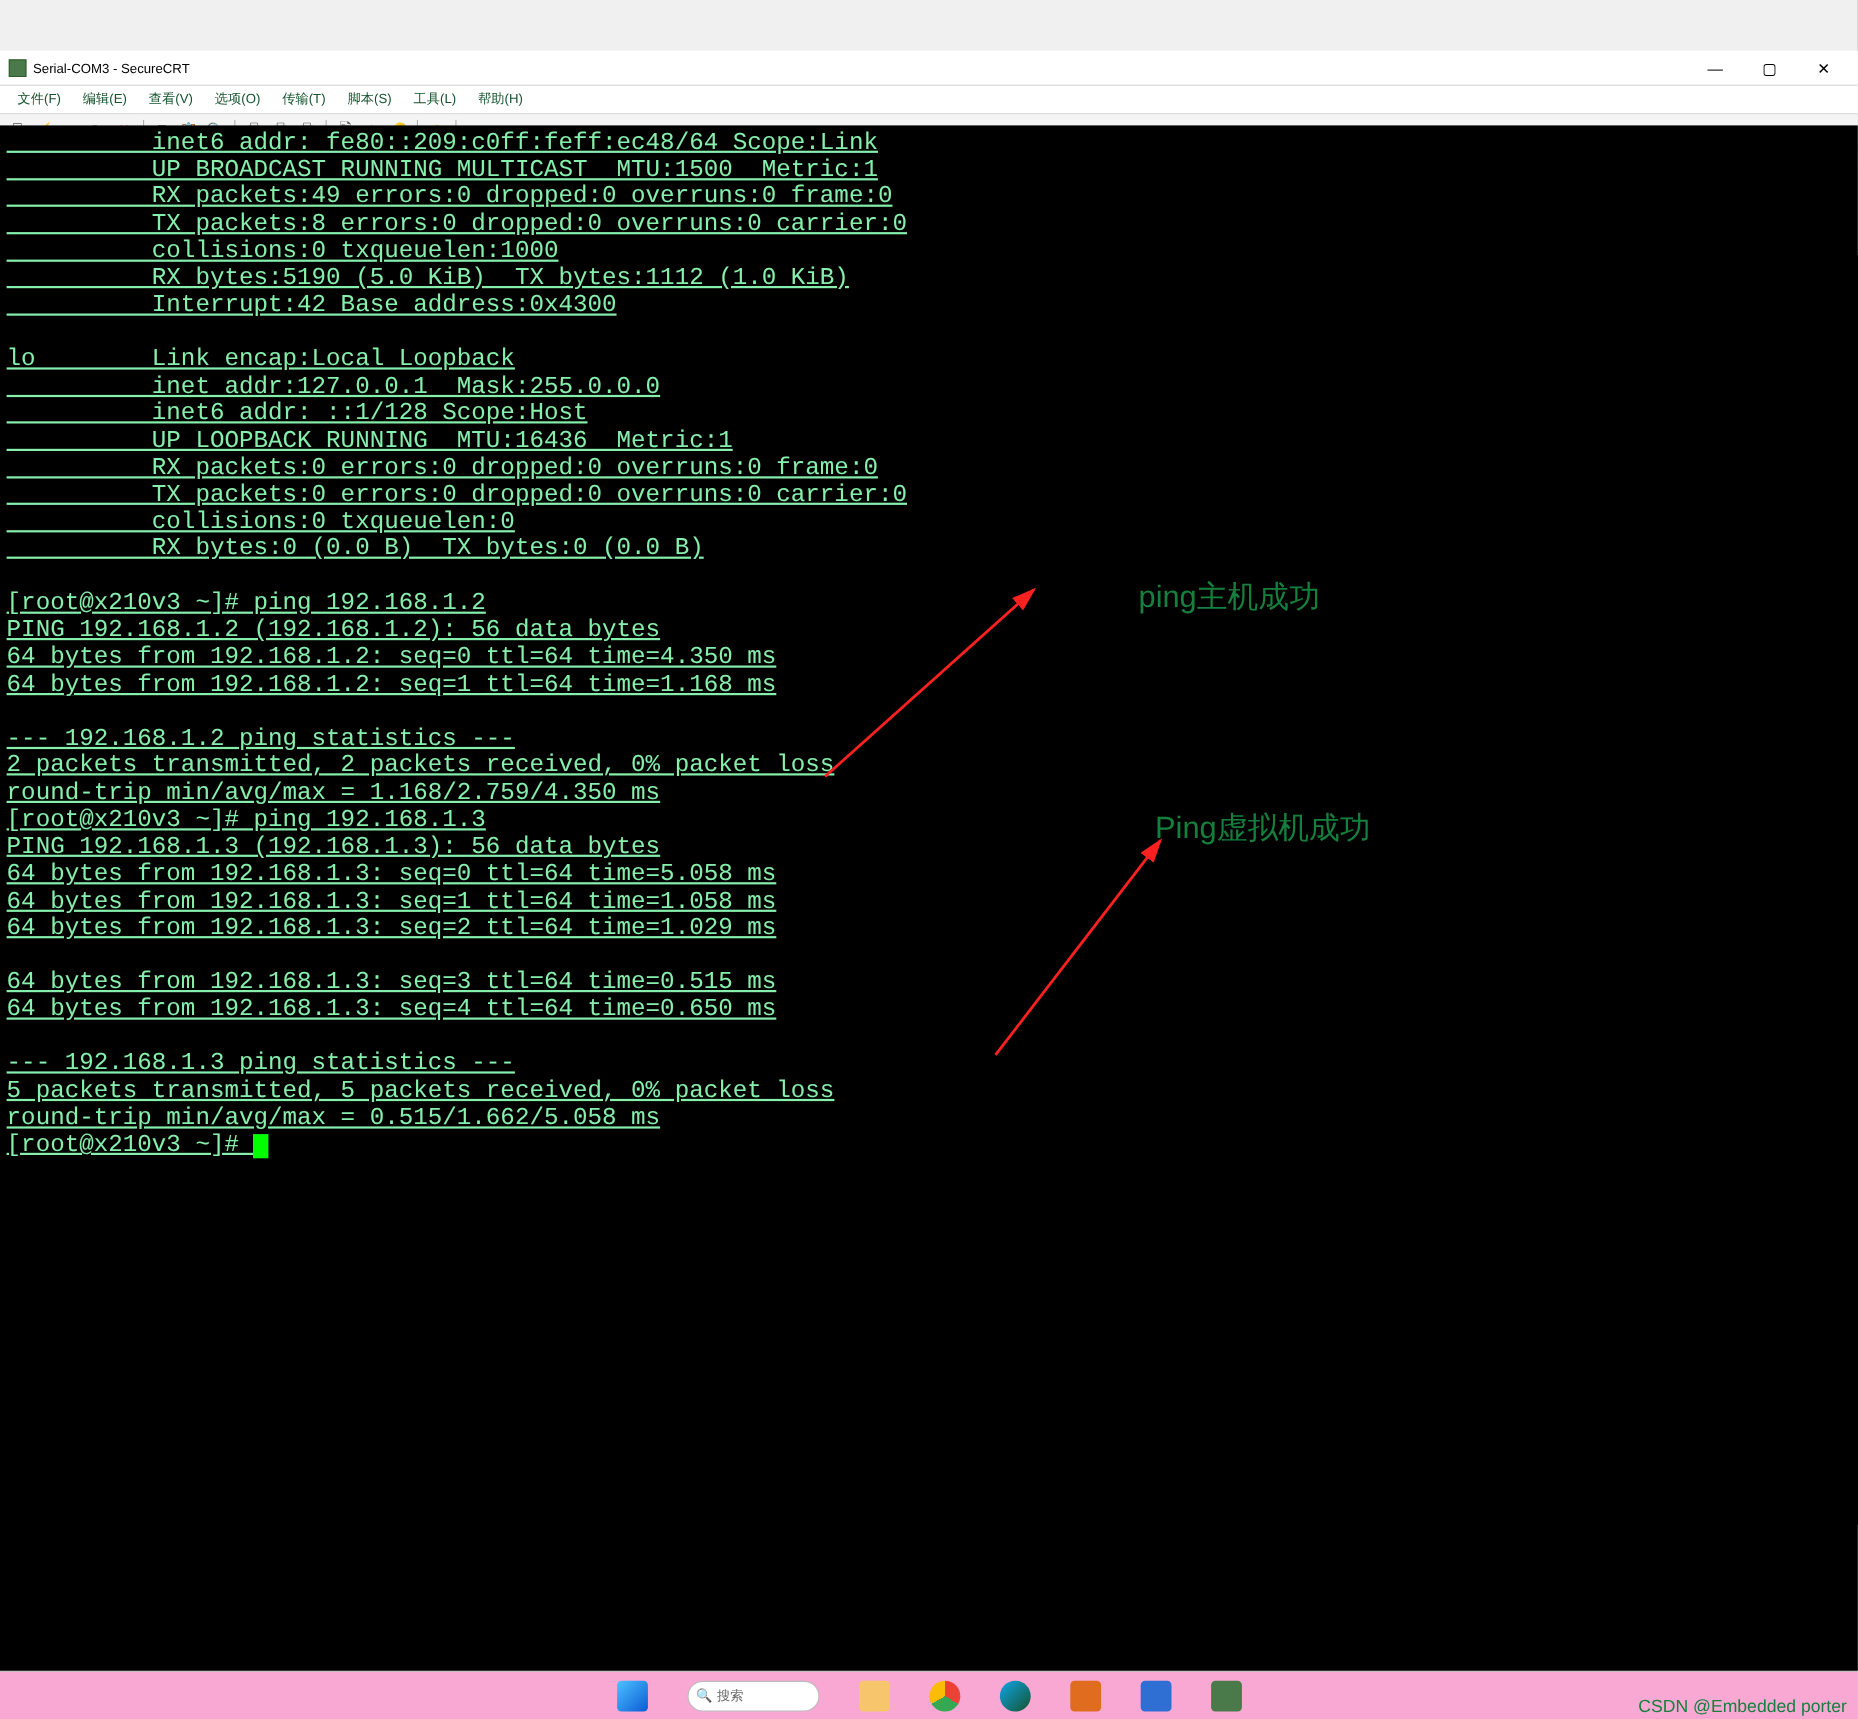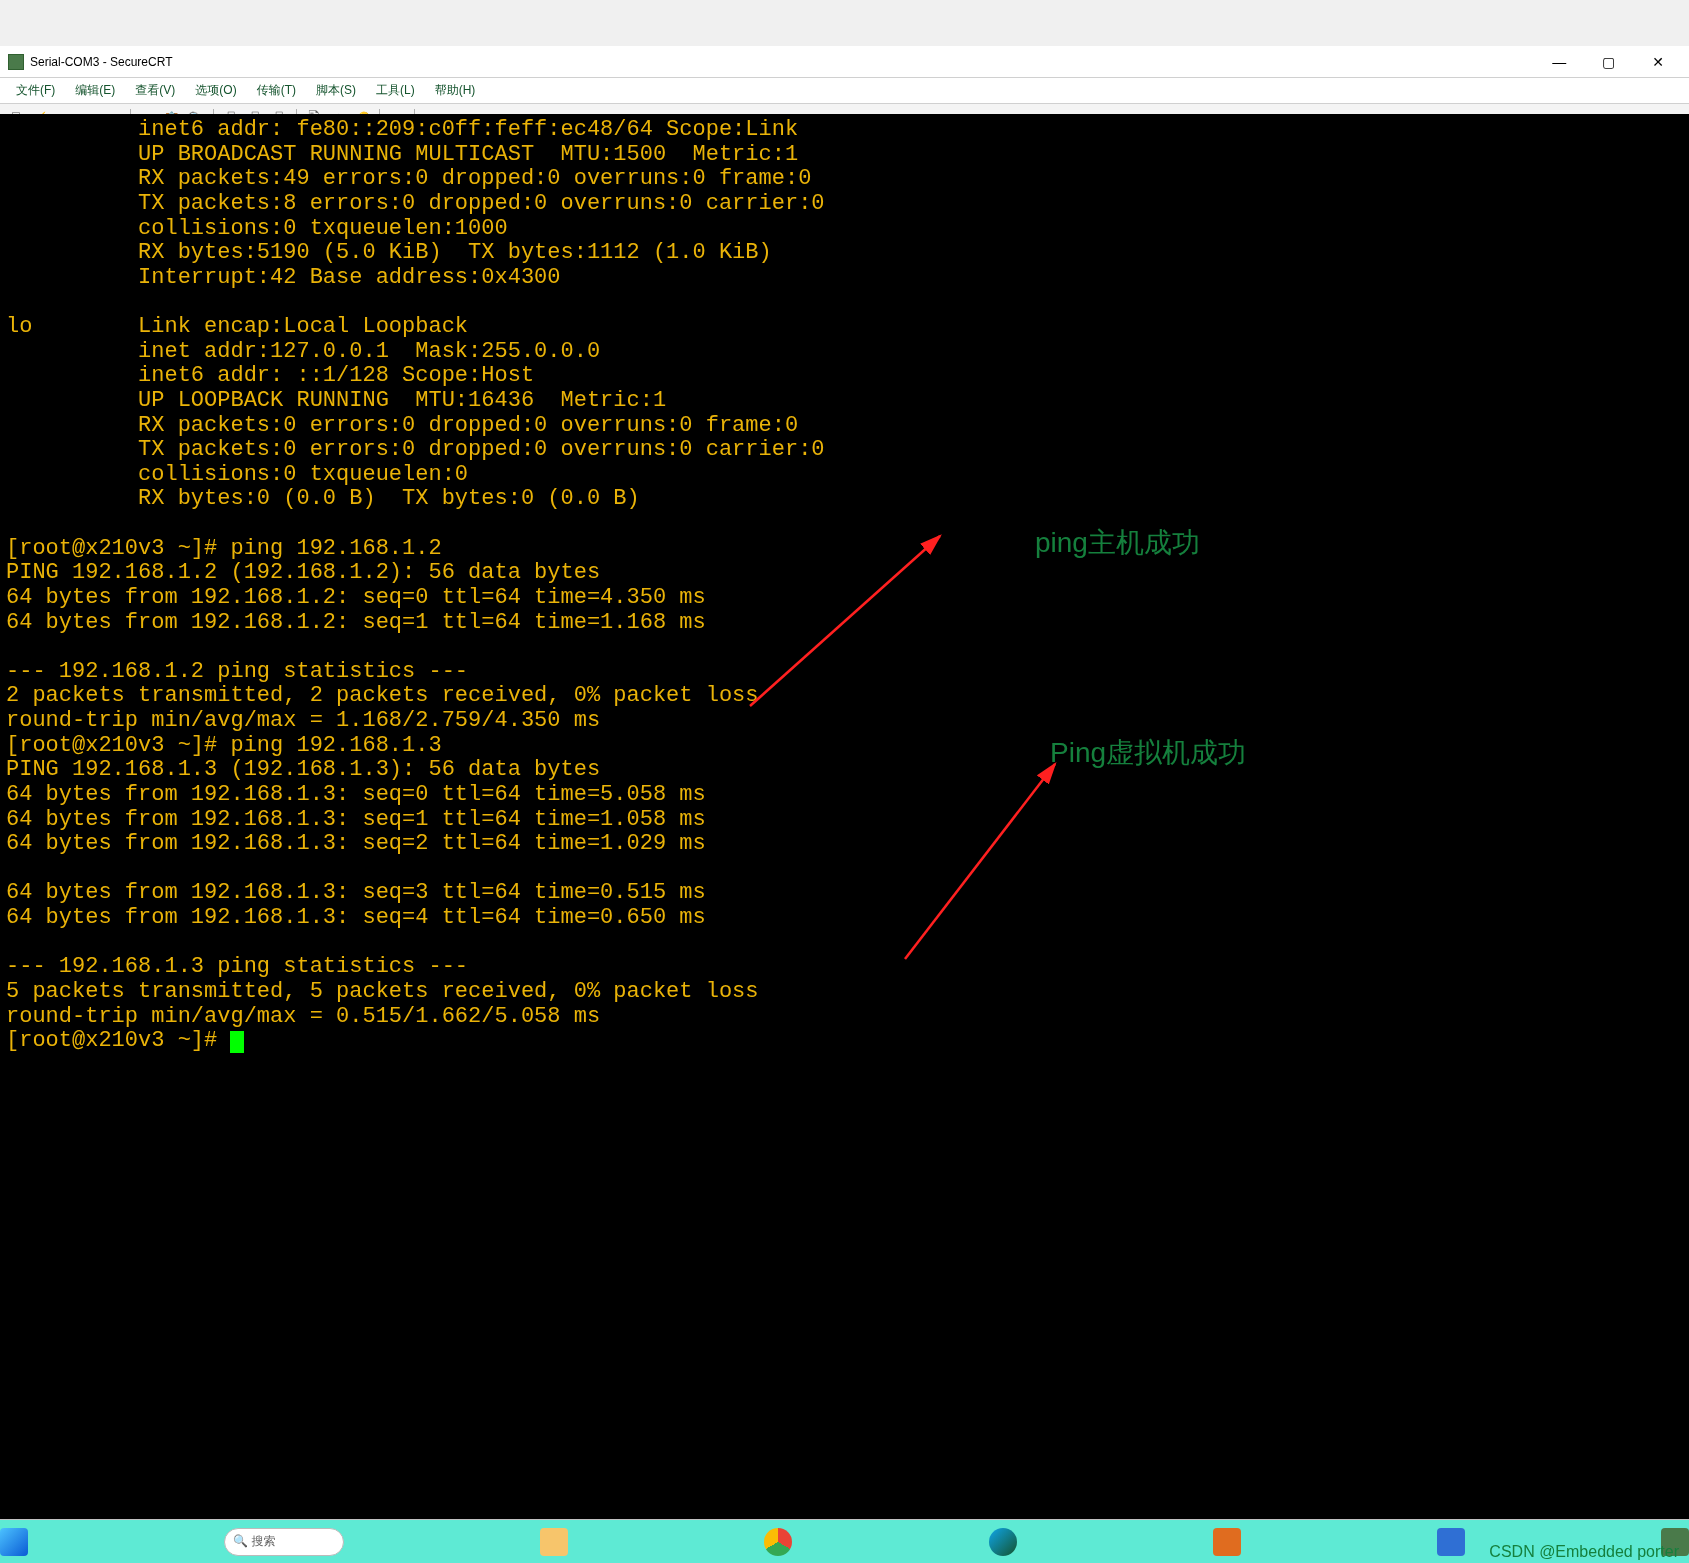--- a/index.html
+++ b/index.html
@@ -111,22 +111,23 @@
     top: 114px;
     bottom: 44px;
     background: #000000;
     padding: 4px 6px;
     overflow: hidden;
   }
   .terminal pre {
     font-family: "Consolas", "Courier New", monospace;
     font-size: 22px;
     line-height: 1.12;
-    color: #eab308;
+    color: #86efac;
     white-space: pre;
+    text-decoration: underline;
   }
   .cursor-block {
     display: inline-block;
     width: 14px; height: 22px;
     background: #00ff00;
     vertical-align: text-bottom;
   }
   .annotation {
     position: absolute;
     color: #15803d;
@@ -136,25 +137,25 @@
     text-align: center;
   }
   .arrow {
     position: absolute;
     pointer-events: none;
   }
   .taskbar {
     position: absolute;
     left: 0; right: 0; bottom: 0;
     height: 44px;
-    background: #5eead4;
+    background: #f9a8d4;
     border-top: 1px solid #c0c0c0;
     display: flex;
     align-items: center;
-    justify-content: space-between;
+    justify-content: center;
     gap: 36px;
   }
   .taskbar .tb-item {
     width: 28px; height: 28px;
     border-radius: 4px;
   }
   .watermark {
     position: absolute;
     right: 10px;
     bottom: 2px;

